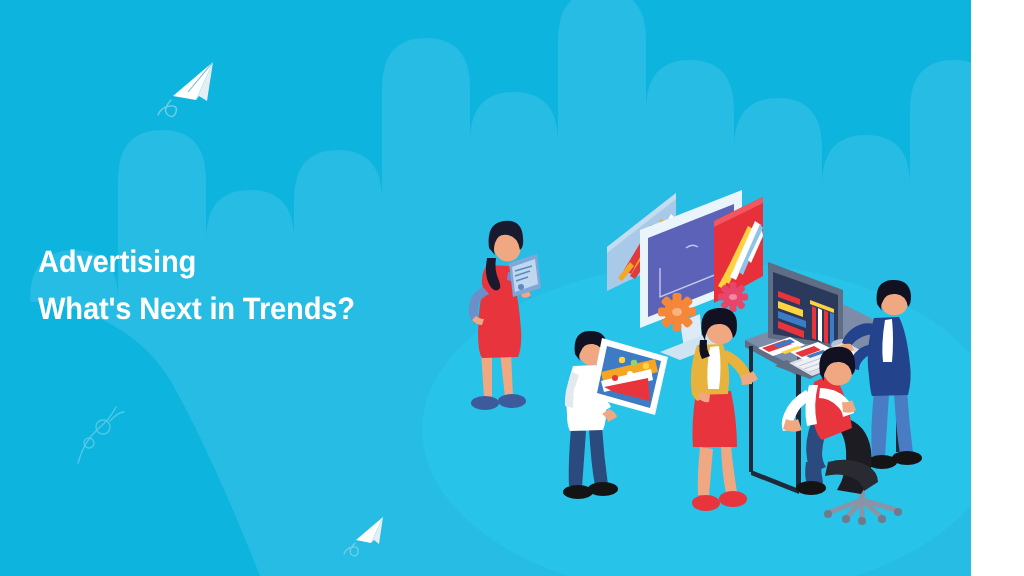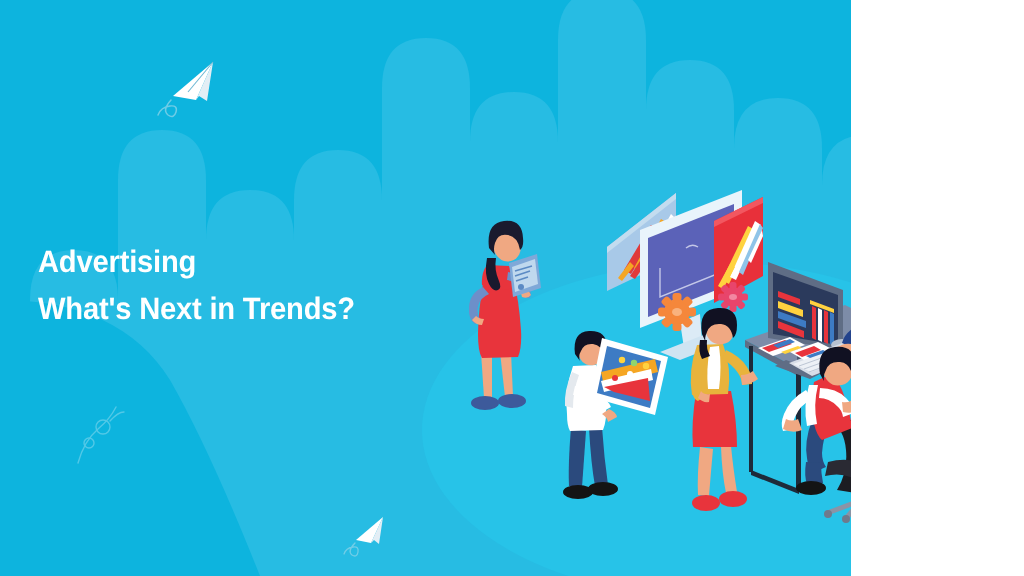--- a/index.html
+++ b/index.html
@@ -3,21 +3,21 @@
 <meta charset="utf-8">
 <title>Advertising — What's Next in Trends?</title>
 <style>
   html, body {
     margin: 0;
     padding: 0;
     background: #ffffff;
   }
   #banner {
     position: relative;
-    width: 851px;
+    width: 971px;
     height: 576px;
     overflow: hidden;
     font-family: "Liberation Sans", "DejaVu Sans", sans-serif;
     background: #0f766e;
   }
   #bg-svg, #art-svg {
     position: absolute;
     top: 0;
     left: 0;
     width: 1024px;

